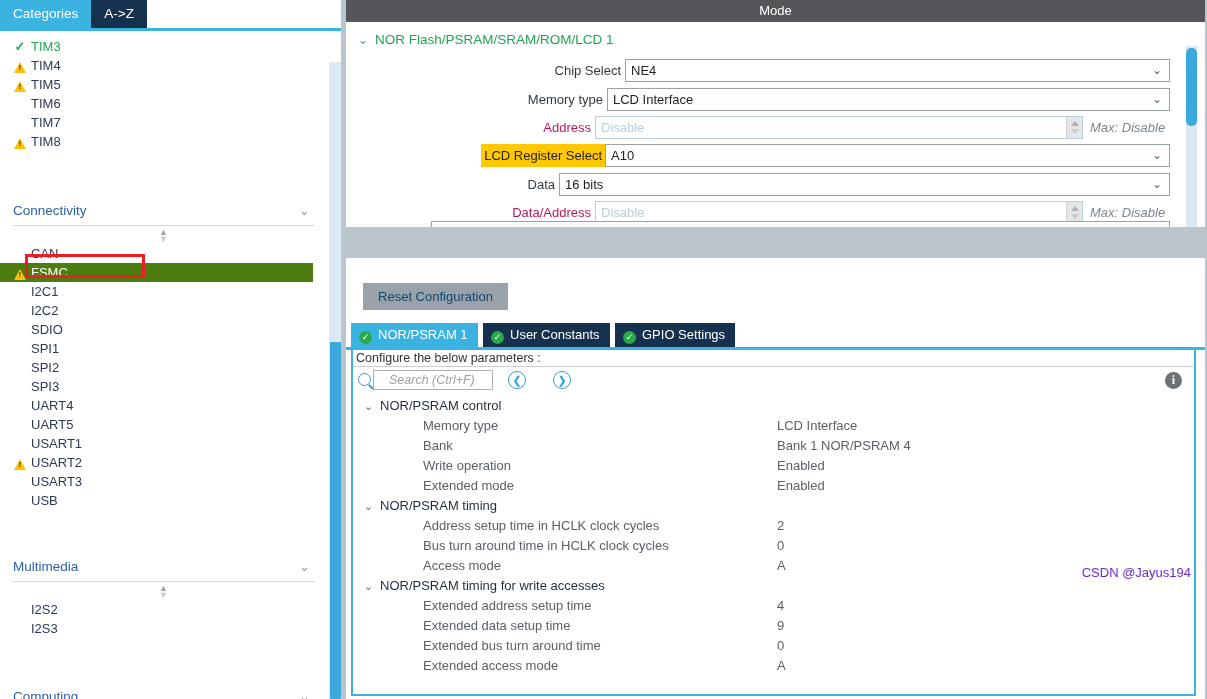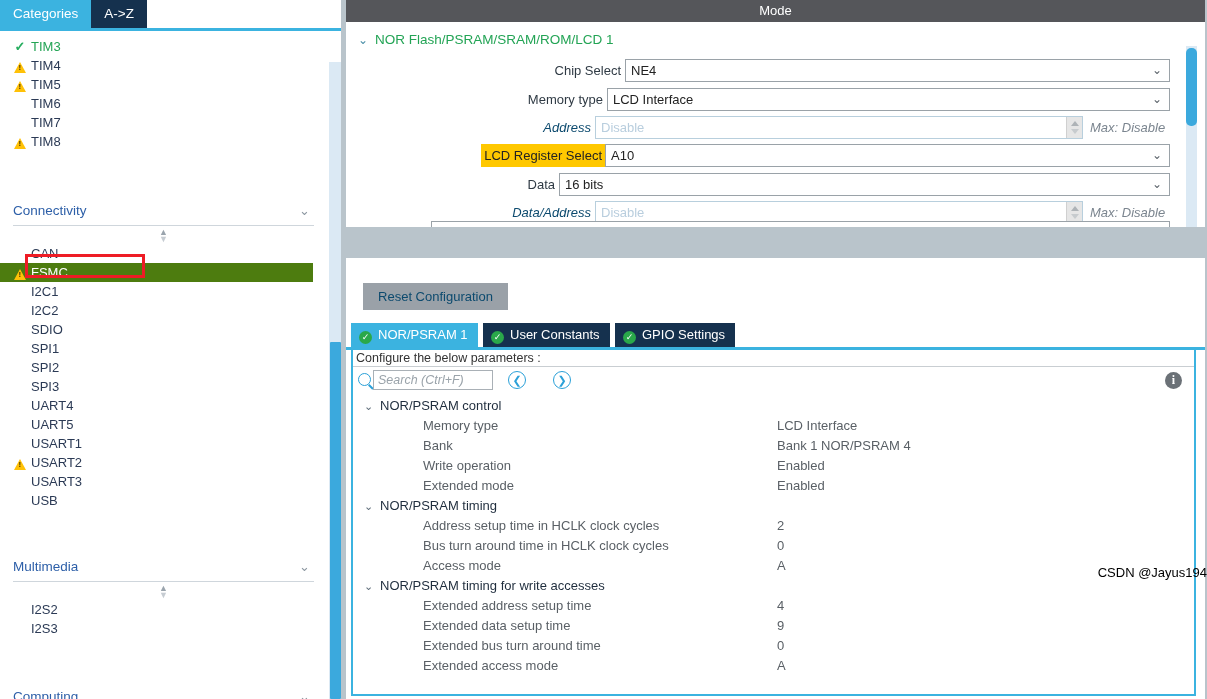--- a/index.html
+++ b/index.html
@@ -118,21 +118,21 @@
     position: absolute; left: 12px; top: 10px;
     color: #23a455; font-size: 13.5px; white-space: nowrap;
   }
   .mode-group-hdr .chev { color: #4b8fa8; margin-right: 7px; font-size: 12px; }
 
   .form-row { position: absolute; left: 0; width: 859px; height: 23px; text-align: right; }
   .f-label {
     position: absolute; right: 0; top: 0; height: 23px; line-height: 23px;
     color: #2f3a44; font-size: 13px; white-space: nowrap; padding-right: 4px;
   }
-  .f-label.dim { color: #0c4a6e; font-style: italic; }
+  .f-label.dim { color: #be185d; }
   .f-label.hl { background: #ffc800; color: #222; padding: 0 3px 0 3px; }
 
   .combo {
     position: absolute; top: 0; height: 23px;
     border: 1px solid #9aa2a8; background: #ffffff;
   }
   .combo .val {
     position: absolute; left: 5px; top: 0; height: 21px; line-height: 21px;
     font-size: 13px; color: #222;
   }
@@ -220,21 +220,21 @@
     border: 1.6px solid #2aa0d8; border-radius: 50%;
   }
   .search-mag::after {
     content: ""; position: absolute; right: -4px; bottom: -3px; width: 6px; height: 1.6px;
     background: #2aa0d8; transform: rotate(45deg);
   }
   #search-input {
     position: absolute; left: 20px; top: 2px; width: 120px; height: 20px;
     border: 1px solid #a9b0b6; background: #ffffff;
     font-family: inherit; font-size: 12.5px; font-style: italic; color: #9aa3aa;
-    padding-left: 4px;
+    padding-left: 15px;
   }
   #search-input::placeholder { color: #9aa3aa; font-style: italic; }
   .nav-circ {
     position: absolute; top: 3px; width: 18px; height: 18px; border-radius: 50%;
     border: 1.5px solid #2aa0d8; color: #2aa0d8; font-size: 11px; line-height: 16px;
     text-align: center;
   }
   #nav-prev { left: 155px; }
   #nav-next { left: 200px; }
   #info-icon {
@@ -249,21 +249,21 @@
   .tree-row.group { color: #1f2d3d; padding-left: 11px; }
   .tree-row.group .chev {
     position: absolute; left: 11px; top: 0; color: #5d6b78; font-size: 11px; width: 12px;
   }
   .tree-row.group .gname { margin-left: 16px; }
   .tree-row.leaf { color: #5a6066; padding-left: 70px; }
   .tree-row .pval {
     position: absolute; left: 424px; top: 0; color: #5a6066;
   }
   .watermark {
-    position: absolute; right: 0; bottom: 8px; color: #000000; font-size: 13px;
+    position: absolute; right: 16px; bottom: 8px; color: #6d28d9; font-size: 13px;
     white-space: nowrap;
   }
 </style>
 </head>
 <body>
 
 <div id="root">
 
   <div id="sidebar">
 

